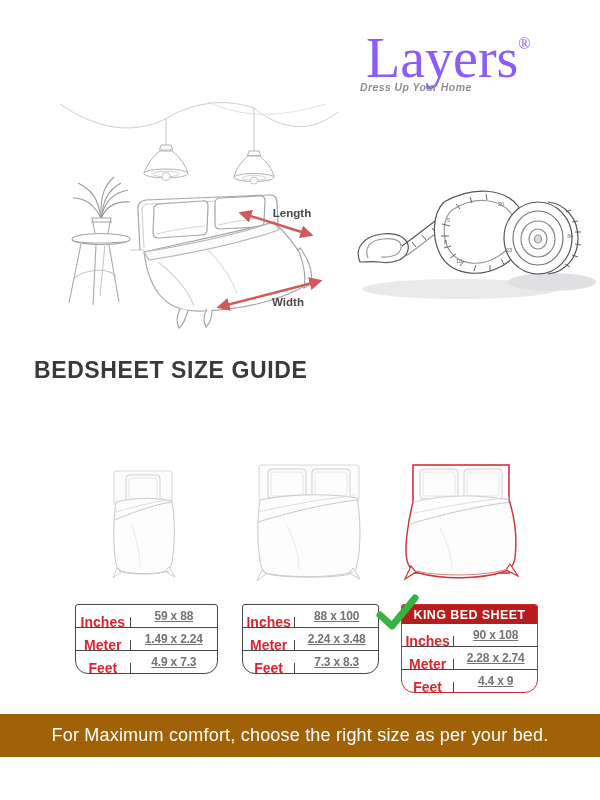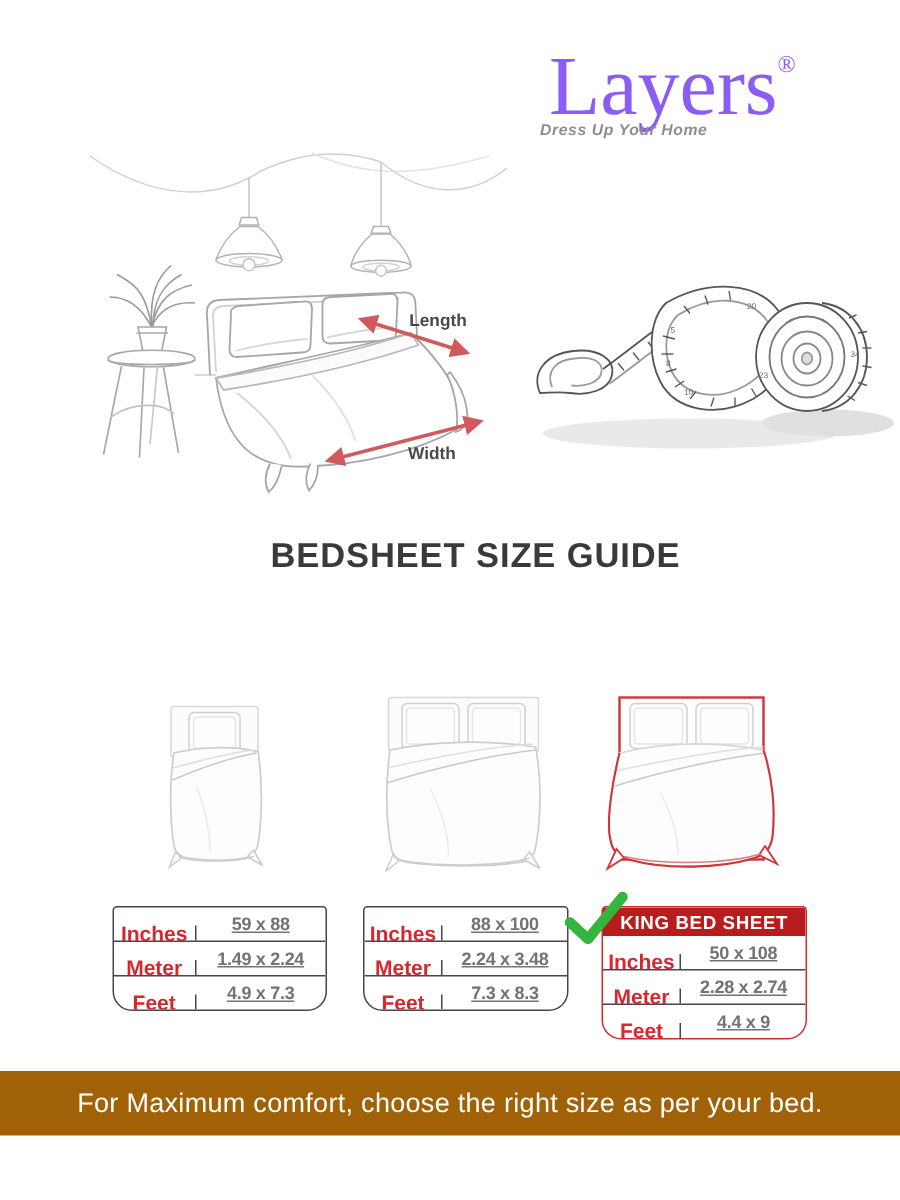--- a/index.html
+++ b/index.html
@@ -16,21 +16,21 @@
   .logo-reg{font-size:16px;vertical-align:28px;font-family:"Liberation Serif",serif;}
   .logo-tagline{
     padding-right:34px;margin-top:-5px;color:#8e8e90;
     font-size:10.5px;font-style:italic;font-weight:700;letter-spacing:.4px;
   }
   
   .scene{position:absolute;left:8px;top:98px;}
   .tape{position:absolute;left:352px;top:176px;}
   
   .title{
-    position:absolute;top:357px;left:34px;width:566px;text-align:center;
+    position:absolute;top:357px;left:34px;width:566px;
     font-size:23px;font-weight:700;letter-spacing:.6px;color:#3a3a3c;
   }
   
   .bed{position:absolute;}
   .bed.single{left:109px;top:468px;}
   .bed.double{left:253px;top:462px;}
   .bed.king{left:398px;top:460px;}
   
   .size-table{
     position:absolute;top:604px;width:141px;background:#fff;
@@ -278,21 +278,21 @@
   <div class="st-row">
     <div class="st-unit">Feet</div>
     <div class="st-val">7.3 x 8.3</div>
   </div>
 </div>
 
 <div class="size-table t-king">
   <div class="st-header">KING BED SHEET</div>
   <div class="st-row">
     <div class="st-unit">Inches</div>
-    <div class="st-val">50 x 108</div>
+    <div class="st-val">90 x 108</div>
   </div>
   <div class="st-row">
     <div class="st-unit">Meter</div>
     <div class="st-val">2.28 x 2.74</div>
   </div>
   <div class="st-row">
     <div class="st-unit">Feet</div>
     <div class="st-val">4.4 x 9</div>
   </div>
 </div>

